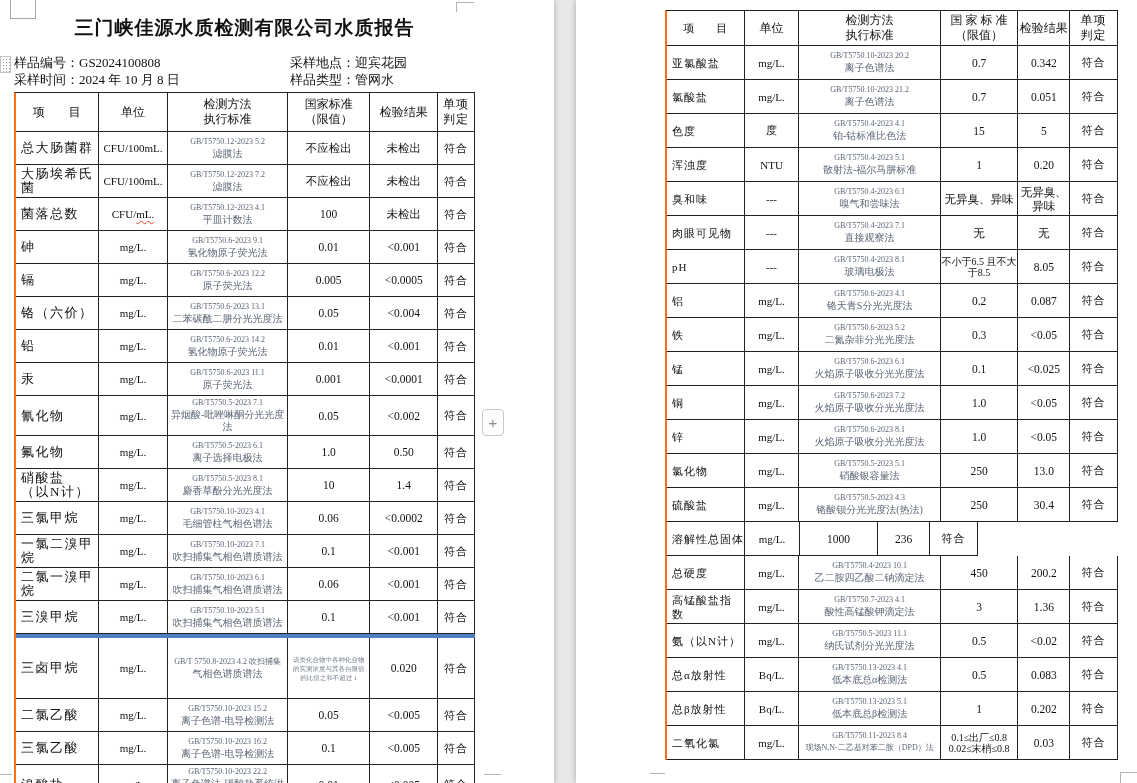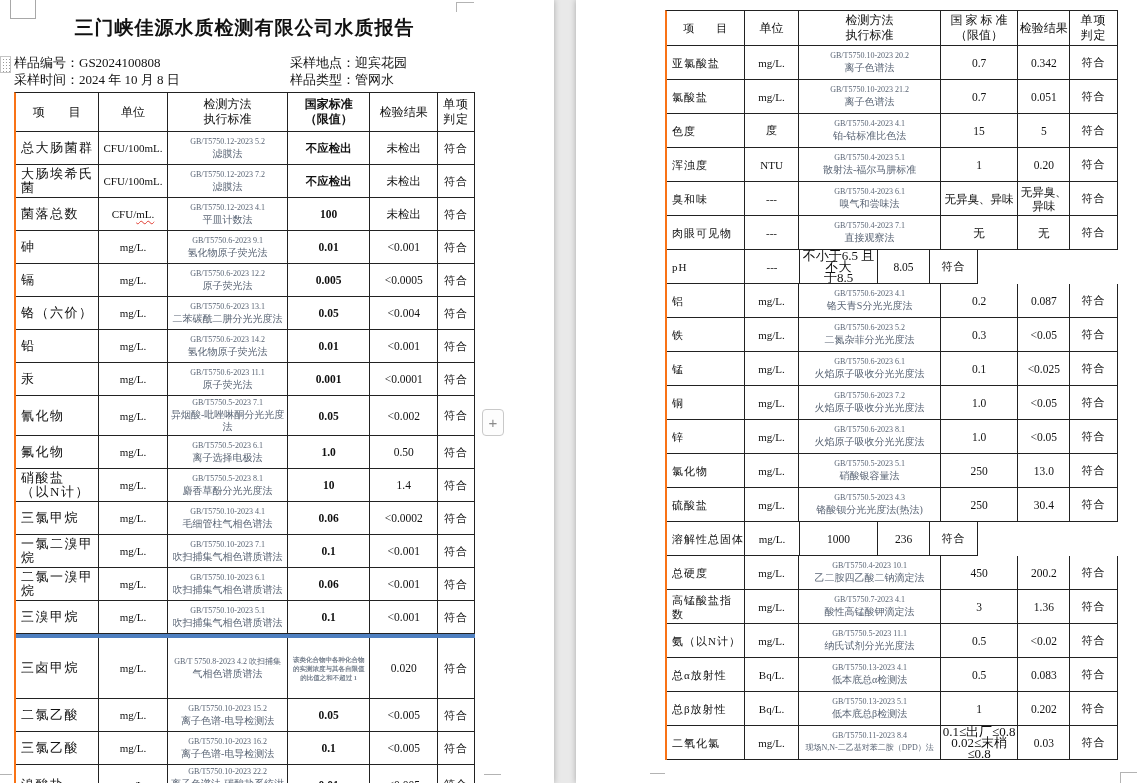--- a/index.html
+++ b/index.html
@@ -29,28 +29,28 @@
   .thead .c-item{align-items:center;text-align:center;padding-left:0;letter-spacing:0;}
   .c-unit{font-size:11px;letter-spacing:0;}
   .unit-line{display:flex;flex-direction:row;}
   .c-method{padding:2px 2px;}
   .m1{font-size:8px;line-height:10px;color:#5a6575;}
   .m2{font-size:10px;line-height:12px;color:#5a6575;margin-top:1px;}
   .c-std,.c-res{font-size:11.5px;line-height:14px;}
   .c-ver{font-size:11px;letter-spacing:1px;}
   
   .lt .c-item{width:83px;} .lt .c-unit{width:70px;} .lt .c-method{width:120px;}
-  .lt .c-std{width:83px;font-weight:bold;}  .lt .c-res{width:68px;}  .lt .c-ver{width:37px;}
+  .lt .c-std{width:83px;}  .lt .c-res{width:68px;}  .lt .c-ver{width:37px;}
   .rt .c-item{width:78px;} .rt .c-unit{width:55px;} .rt .c-method{width:142px;}
   .rt .c-std{width:78px;}  .rt .c-res{width:52px;}  .rt .c-ver{width:48px;}
   
   .tall{min-height:61px;}
   .divider-top{border-top:4px solid #4e7fc0;}
   .std-tiny .c-std{font-size:6.5px;line-height:9px;color:#77818f;padding:0 4px;}
-  .std-small .c-std{font-size:13px;line-height:11px;}
+  .std-small .c-std{font-size:10px;line-height:11px;}
   .m-small .m2{font-size:8px;}
   .wavy{text-decoration:underline wavy #e03c31;text-decoration-thickness:1px;text-underline-offset:2px;}
   
   .add-btn{position:absolute;left:482px;top:409px;width:22px;height:27px;border:1px solid #c9c9c9;
       border-radius:4px;background:#fdfdfd;color:#8a8a8a;font-size:15px;line-height:25px;text-align:center;
       font-family:"Liberation Sans",sans-serif;padding:0;cursor:pointer;}
   .corner-box-tl{position:absolute;left:10px;top:-6px;width:24px;height:23px;border:1px solid #a8a8a8;background:transparent;}
   .drag-handle{position:absolute;left:0;top:56px;width:9px;height:15px;border:1px solid #c4c4c4;
       background-image:radial-gradient(#9a9a9a 0.8px,transparent 0.9px);background-size:3px 3px;background-position:1px 1px;}
   .mark{position:absolute;border-color:#b3b3b3;}
@@ -407,20 +407,24 @@
               <div class="m2">直接观察法</div>
             </div>
             <div class="td c-std">无</div>
             <div class="td c-res">无</div>
             <div class="td c-ver">符合</div>
           </div>
 
           <div class="trow std-small">
             <div class="td c-item">pH</div>
             <div class="td c-unit"><div class="unit-line"><span>---</span><span class="wavy"></span></div></div>
+            <div class="td c-method">
+              <div class="m1">GB/T5750.4-2023 8.1</div>
+              <div class="m2">玻璃电极法</div>
+            </div>
             <div class="td c-std">不小于6.5 且不大
 于8.5</div>
             <div class="td c-res">8.05</div>
             <div class="td c-ver">符合</div>
           </div>
 
           <div class="trow">
             <div class="td c-item">铝</div>
             <div class="td c-unit"><div class="unit-line"><span>mg/L.</span><span class="wavy"></span></div></div>
             <div class="td c-method">

